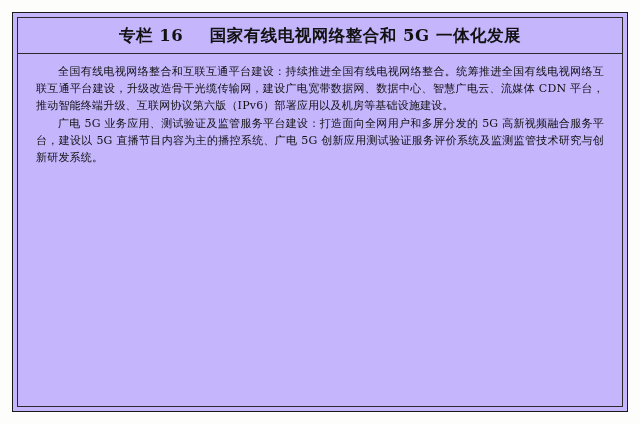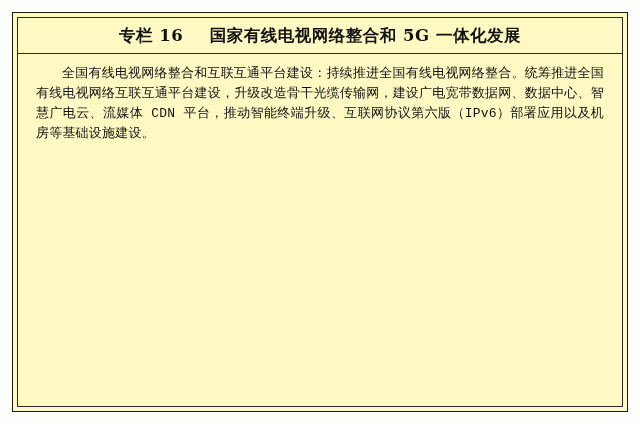--- a/index.html
+++ b/index.html
@@ -20,21 +20,21 @@
     background: #fdfdfb;
   }
   .box {
     position: absolute;
     left: 12px;
     top: 12px;
     width: 616px;
     height: 400px;
     border: 1.5px solid #1a1a1a;
     box-sizing: border-box;
-    background: #fef9c3;
+    background: #c4b5fd;
   }
   .box-inner {
     position: absolute;
     left: 4px;
     top: 4px;
     right: 4px;
     bottom: 4px;
     border: 1px solid #2a2a2a;
     box-sizing: border-box;
   }
@@ -65,29 +65,28 @@
     position: absolute;
     left: 0;
     top: 36px;
     right: 0;
     bottom: 0;
     padding: 10px 18px 8px 18px;
     box-sizing: border-box;
   }
   p.para {
     margin: 0 0 2px 0;
-    font-size: 13px;
+    font-size: 11px;
     line-height: 1.53;
     color: #111111;
     text-align: justify;
     text-justify: inter-ideograph;
     text-indent: 2em;
     letter-spacing: 0.2px;
     word-break: break-all;
-    font-family: Liberation Mono, monospace;
   }
   p.para:last-child {
     margin-bottom: 0;
   }
 </style>
 </head>
 <body>
 
 <div class="page">
   <div class="box">
@@ -96,17 +95,18 @@
       <div class="title-row">
         <div class="title-text">
           <span>专栏 16</span>
           <span class="gap"></span>
           <span>国家有线电视网络整合和 5G 一体化发展</span>
         </div>
       </div>
 
       <div class="body-area">
         <p class="para">全国有线电视网络整合和互联互通平台建设：持续推进全国有线电视网络整合。统筹推进全国有线电视网络互联互通平台建设，升级改造骨干光缆传输网，建设广电宽带数据网、数据中心、智慧广电云、流媒体 CDN 平台，推动智能终端升级、互联网协议第六版（IPv6）部署应用以及机房等基础设施建设。</p>
+        <p class="para">广电 5G 业务应用、测试验证及监管服务平台建设：打造面向全网用户和多屏分发的 5G 高新视频融合服务平台，建设以 5G 直播节目内容为主的播控系统、广电 5G 创新应用测试验证服务评价系统及监测监管技术研究与创新研发系统。</p>
       </div>
 
     </div>
   </div>
 </div>
 
 </body></html>

